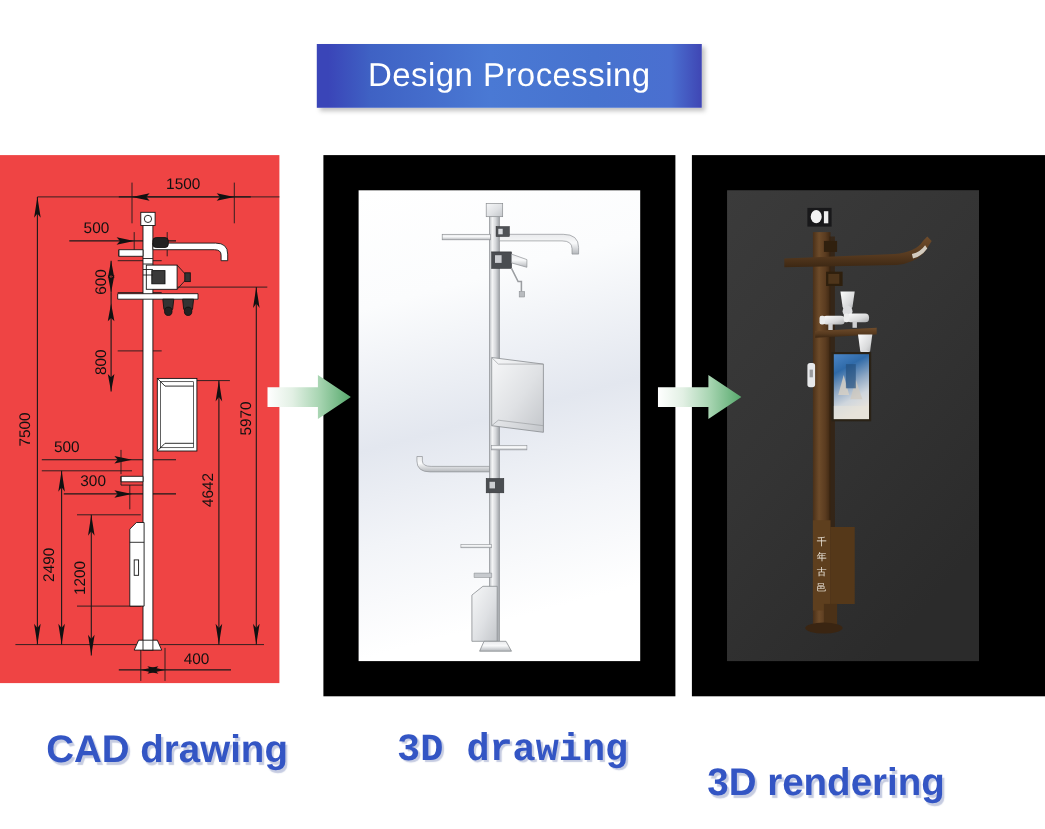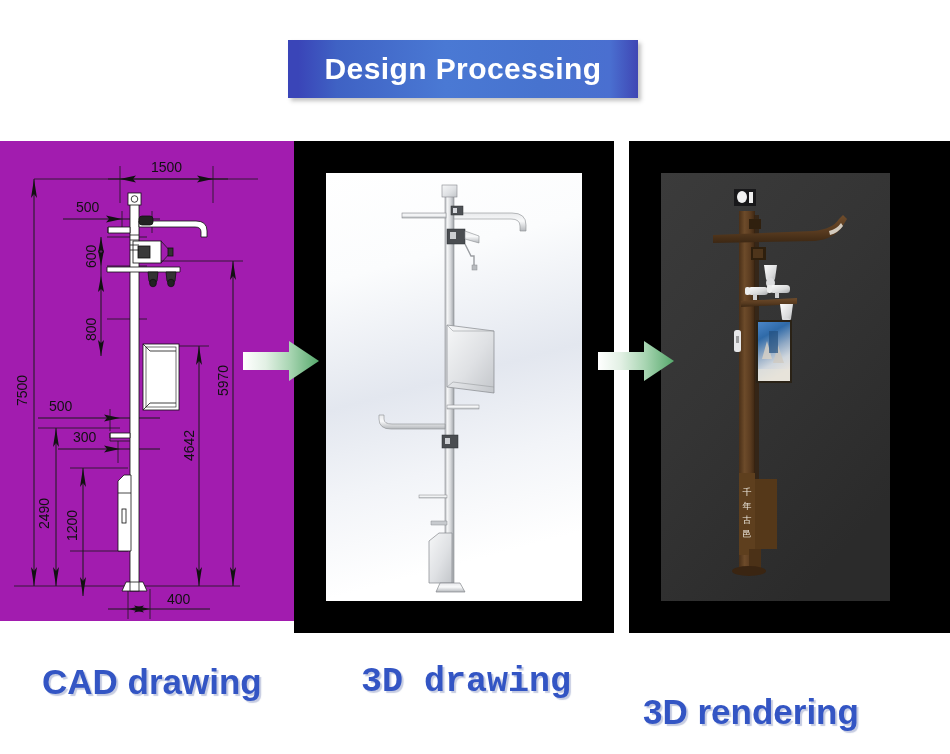--- a/index.html
+++ b/index.html
@@ -24,42 +24,42 @@
     height: 58px;
     background: linear-gradient(to right, #3a45b8 0%, #3a45b8 3%, #3f62c4 14%, #4a79d4 45%, #4773cf 72%, #4a6fd0 92%, #3f46b4 100%);
     box-shadow: 3px 3px 4px rgba(120,120,120,0.45);
     display: flex;
     align-items: center;
     justify-content: center;
   }
   #title-text {
     color: #ffffff;
     font-size: 30px;
-    font-weight: 700;
+    font-weight: 400;
     letter-spacing: 0.4px;
     white-space: nowrap;
     font-family: "Liberation Sans", sans-serif;
   }
 
   
   .black-frame {
     position: absolute;
     background: #000000;
   }
   #frame-3d-drawing { left: 294px; top: 141px; width: 320px; height: 492px; }
   #frame-3d-render  { left: 629px; top: 141px; width: 321px; height: 492px; }
 
   
   #cad-panel {
     position: absolute;
     left: 0px;
     top: 141px;
-    width: 294px;
+    width: 254px;
     height: 480px;
-    background: #a21caf;
+    background: #ef4444;
     overflow: hidden;
   }
   #cad-svg { position: absolute; left: 0; top: 0; }
 
   
   #drawing-panel {
     position: absolute;
     left: 326px;
     top: 173px;
     width: 256px;

